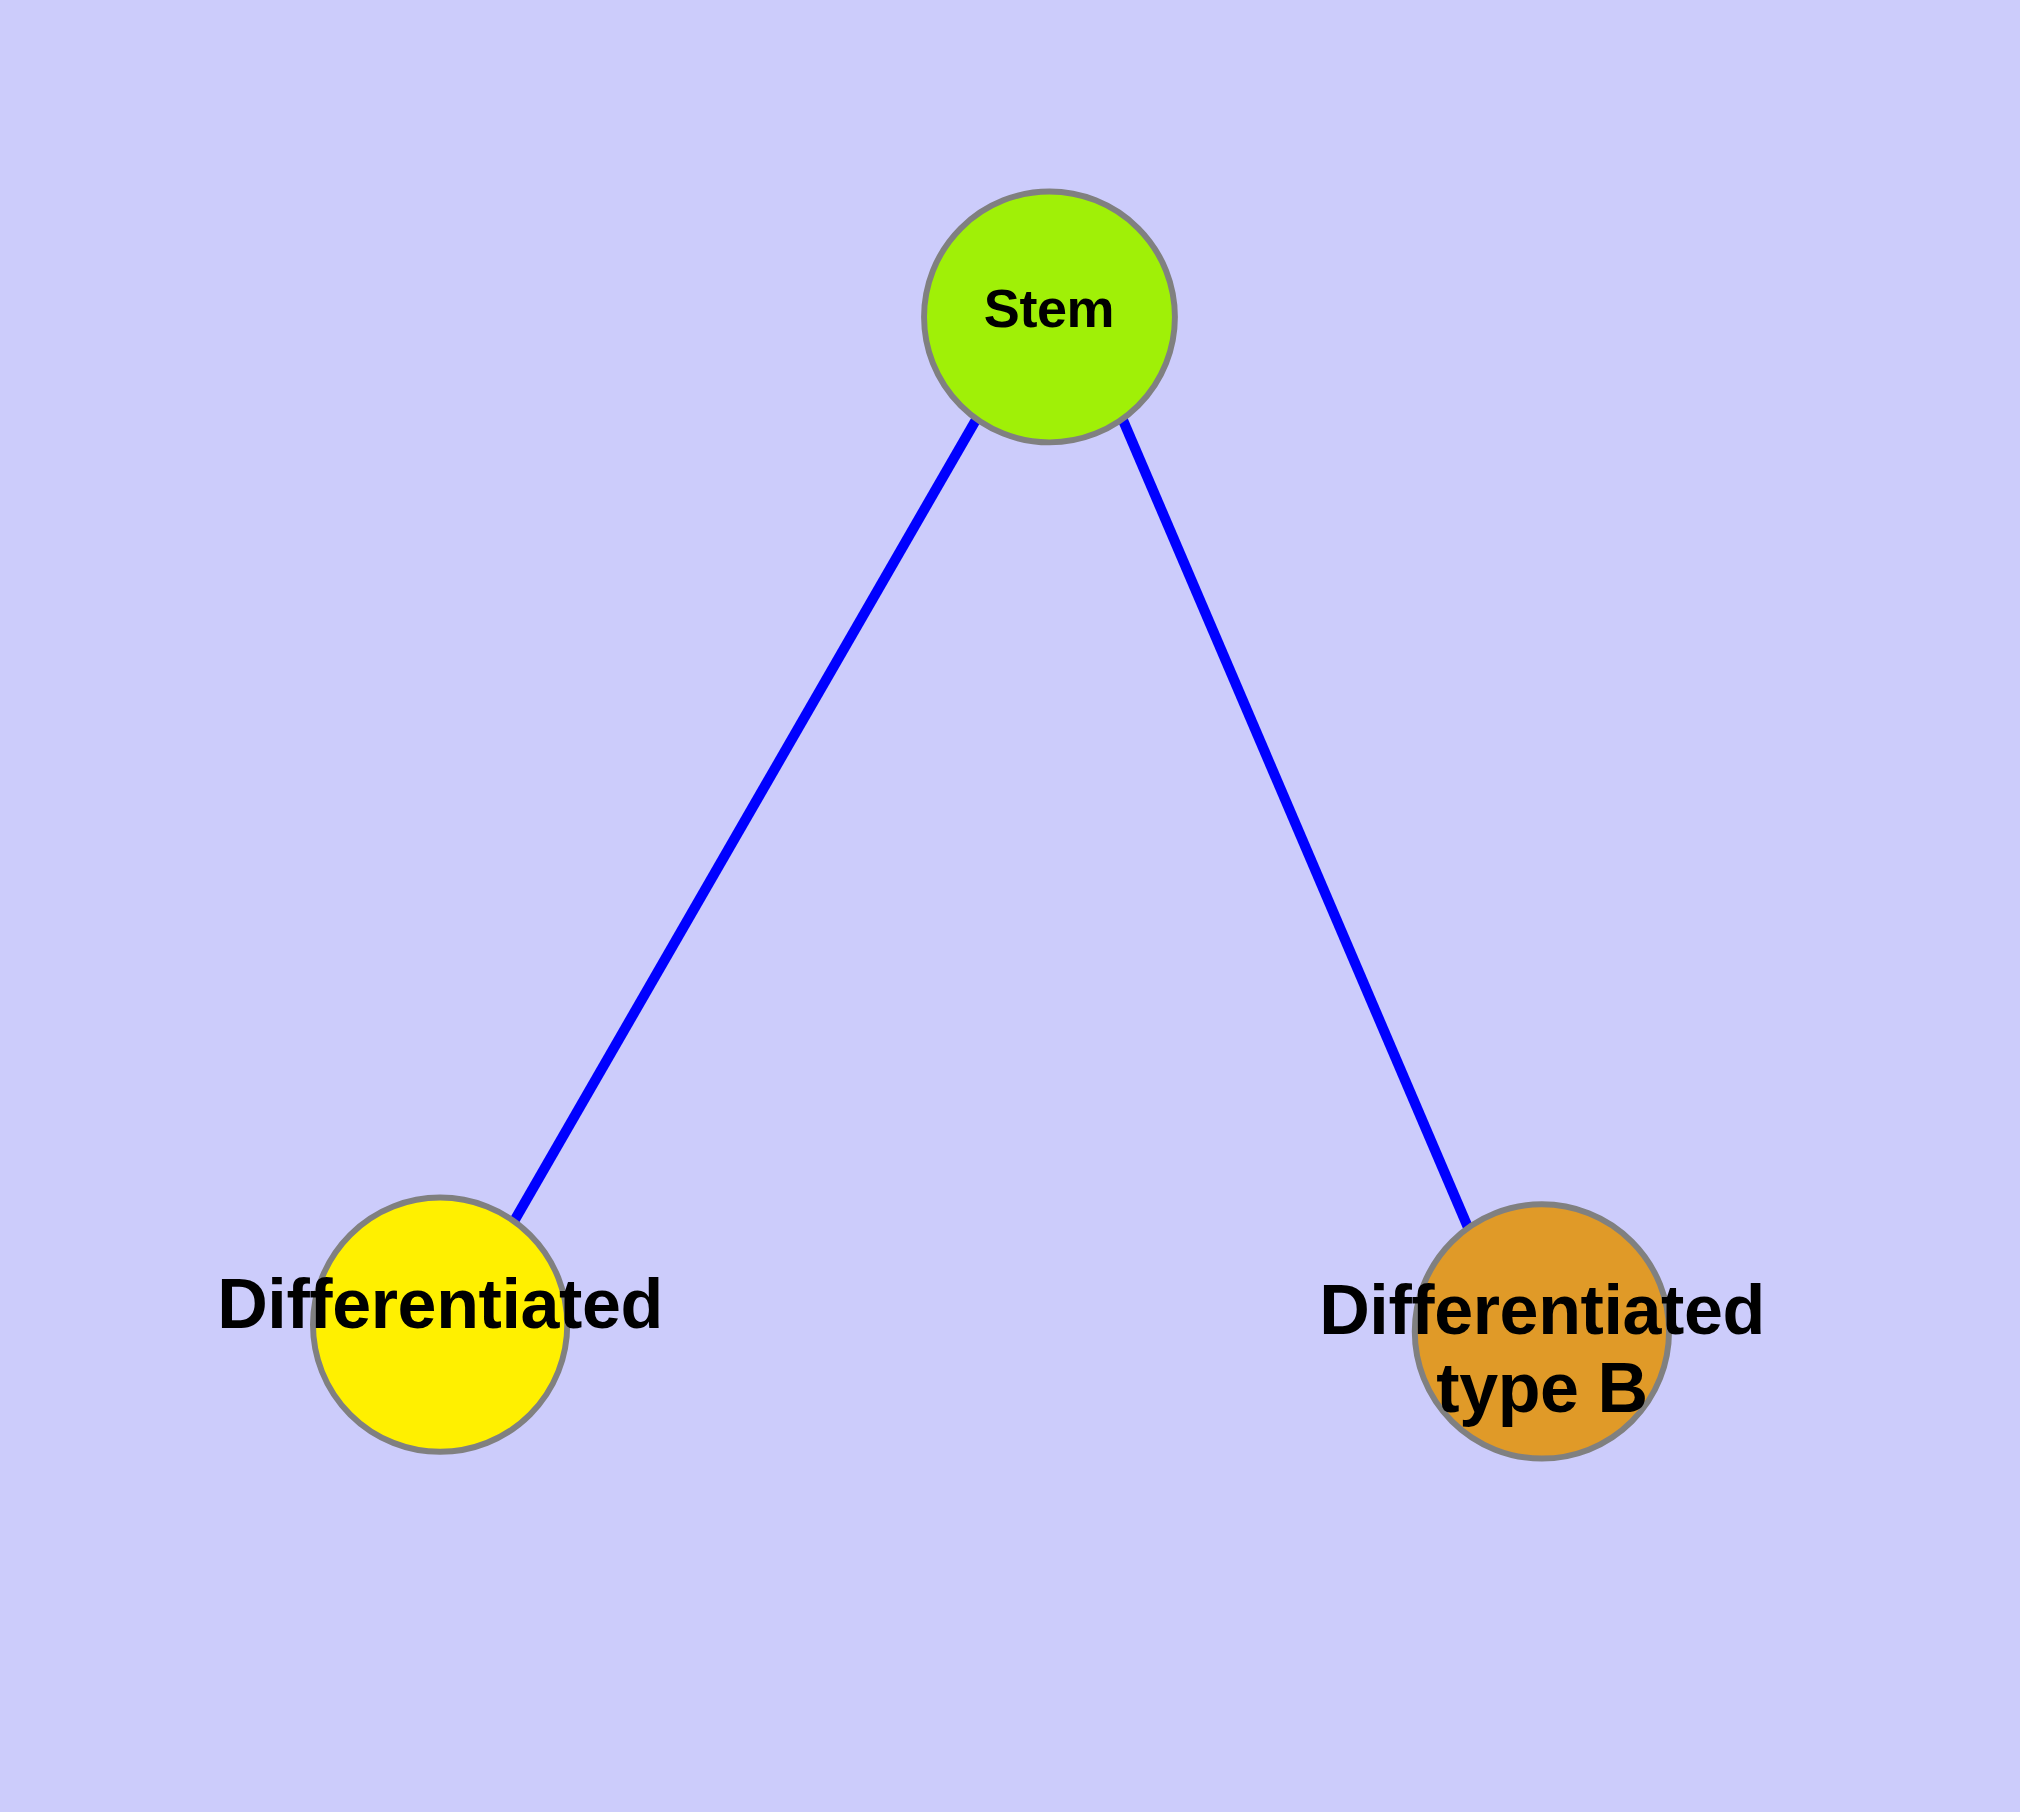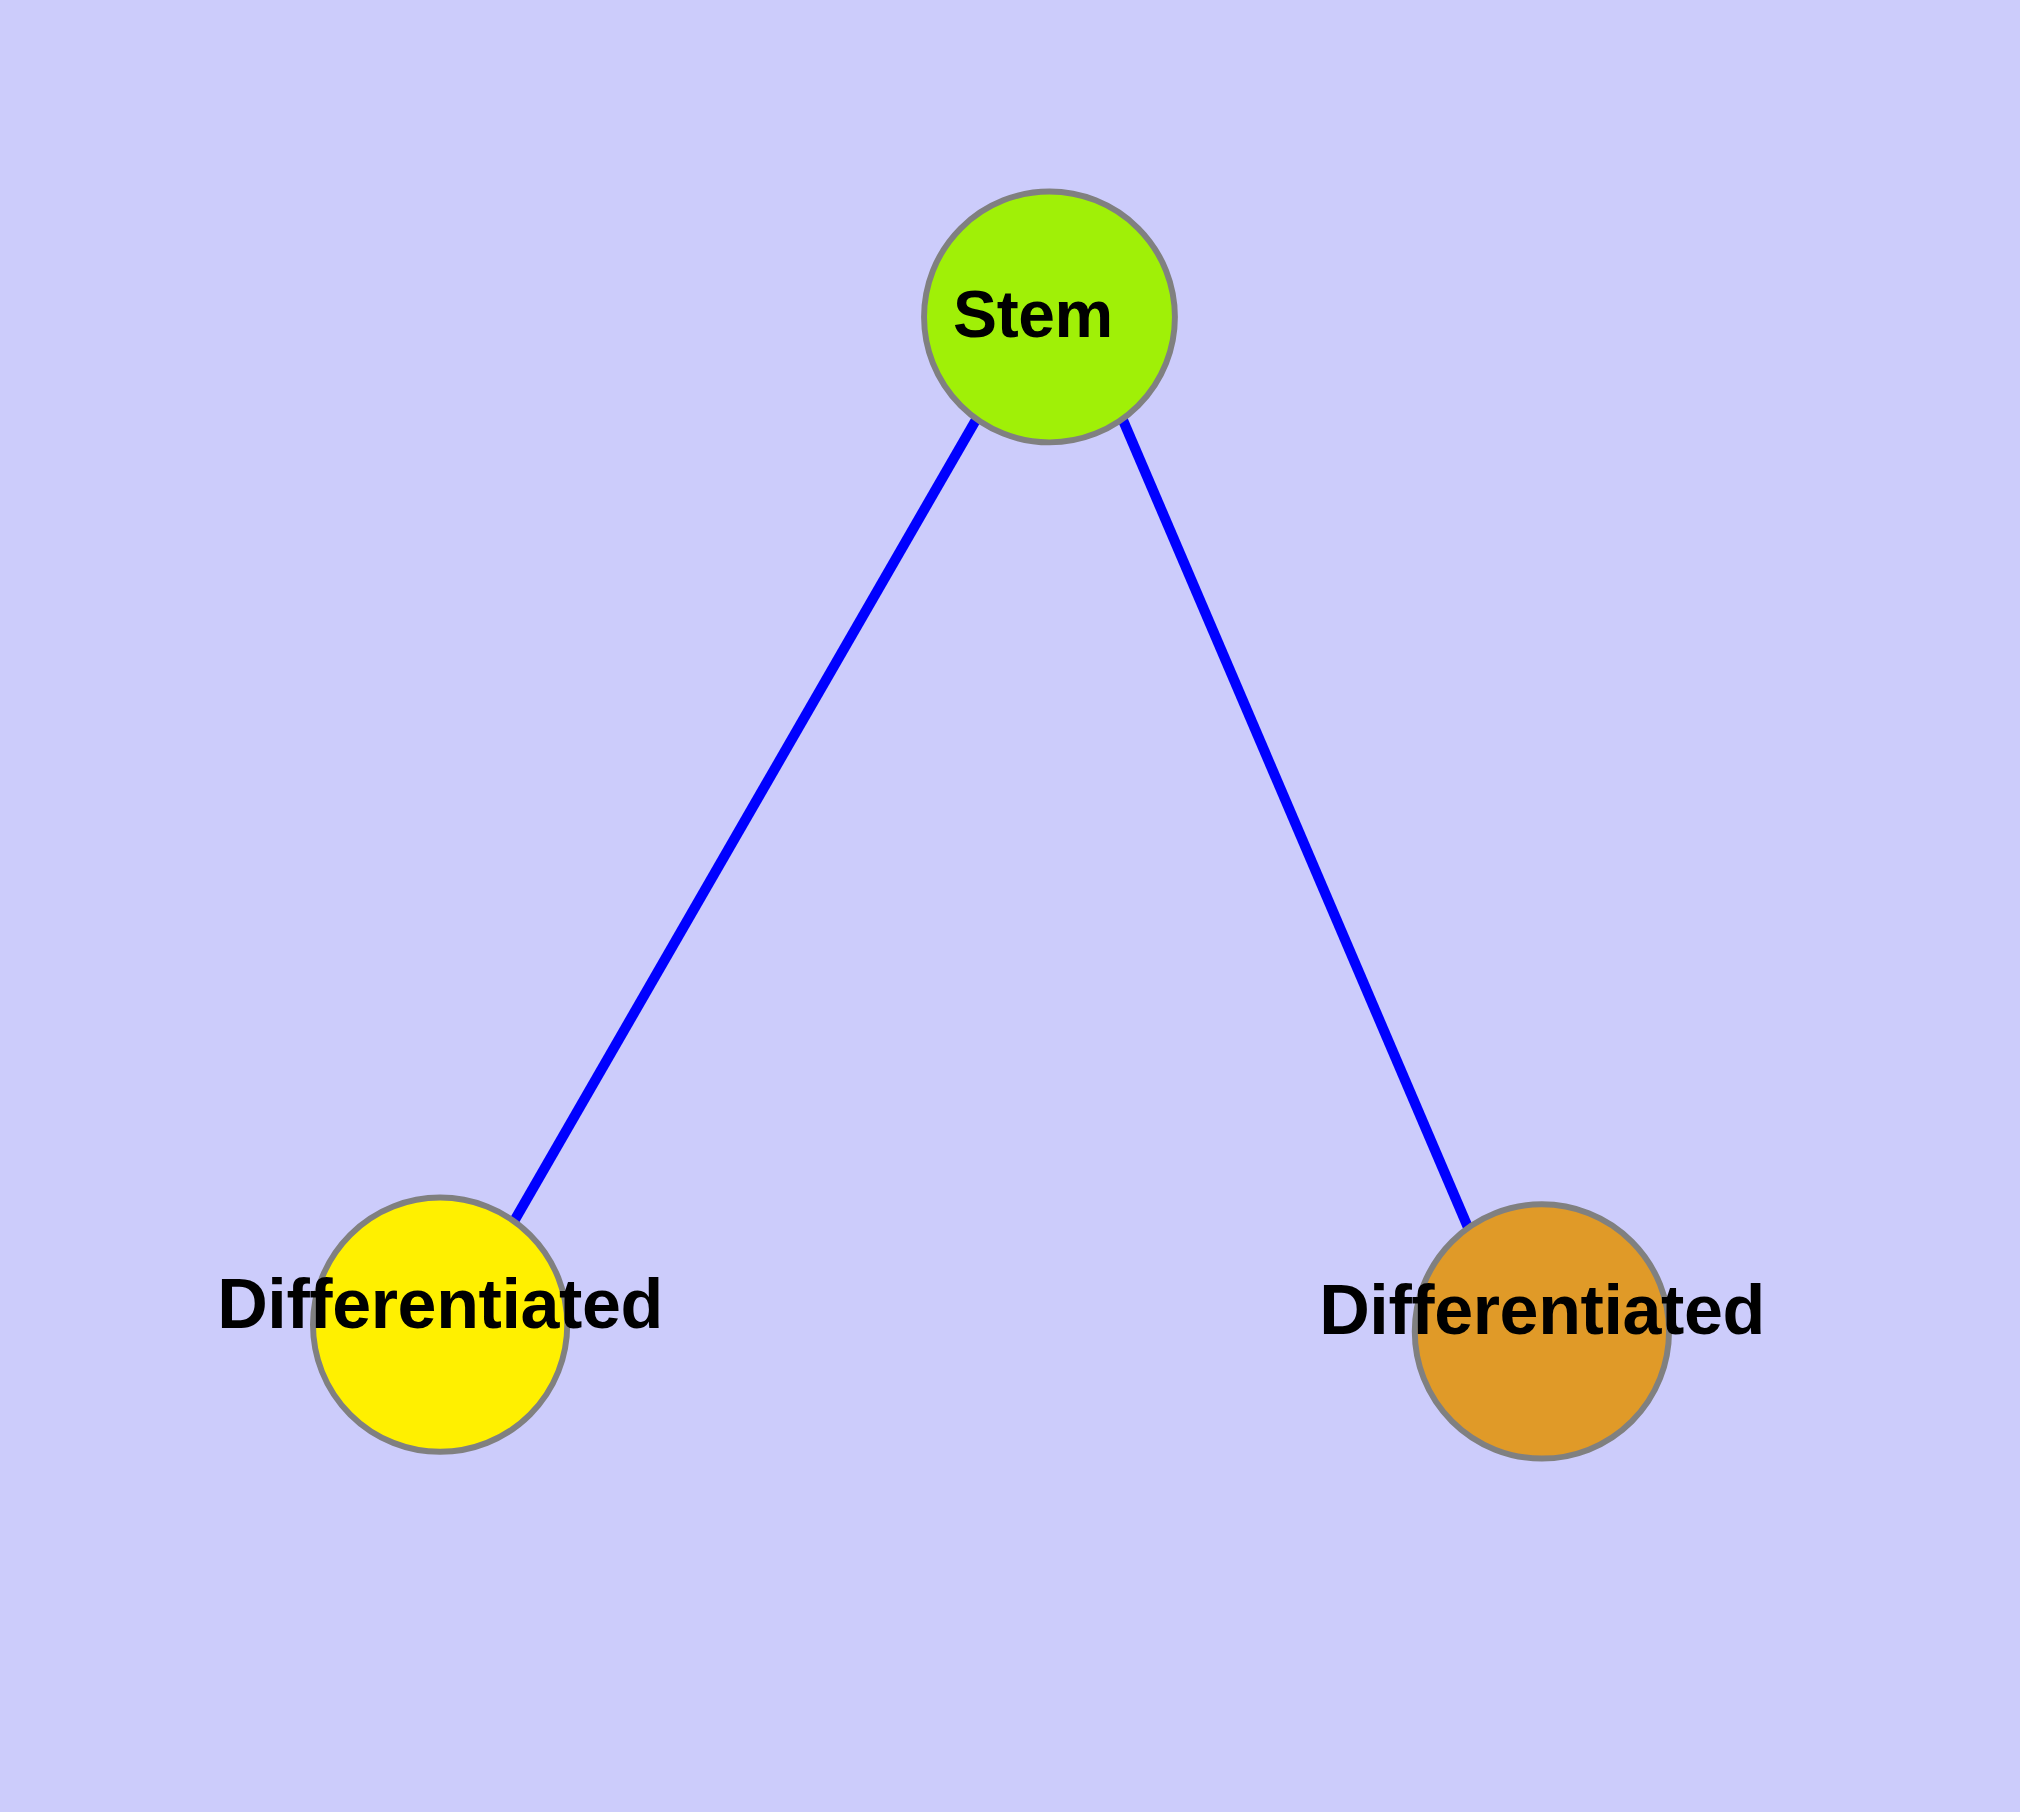--- a/index.html
+++ b/index.html
@@ -33,22 +33,22 @@
     position: absolute;
     text-align: center;
     color: #000000;
     font-weight: bold;
     line-height: 1.12;
     white-space: nowrap;
     pointer-events: none;
     letter-spacing: -0.4px;
   }
   #label-stem {
-    font-size: 66px;
-    left: 694px;
+    font-size: 54px;
+    left: 710px;
     top: 278px;
     width: 678px;
   }
   #label-diff-a {
     font-size: 70px;
     left: 101px;
     top: 1265px;
     width: 678px;
   }
   #label-diff-b {
@@ -80,16 +80,17 @@
   </svg>
 
   <div class="node-label" id="label-stem">Stem</div>
 
   <div class="node-label" id="label-diff-a">
     <div>Differentiated</div>
   </div>
 
   <div class="node-label" id="label-diff-b">
     <div>Differentiated</div>
+    <div>type B</div>
   </div>
 
 </div>
 
 
 </body></html>

